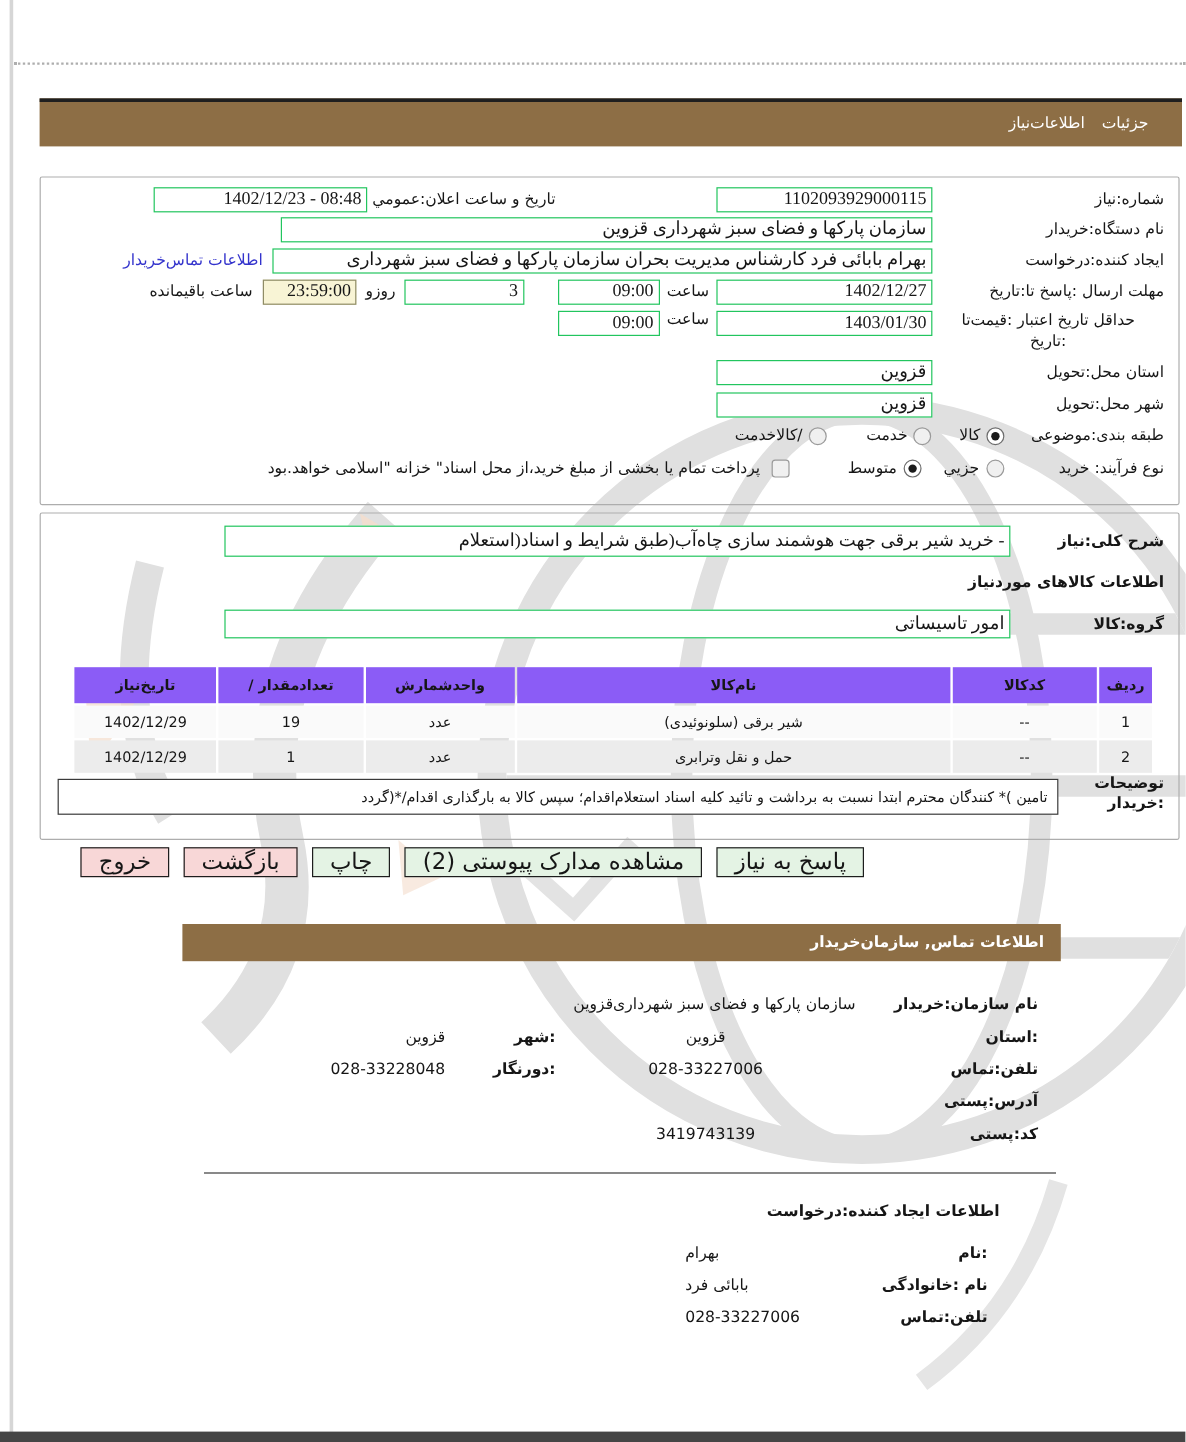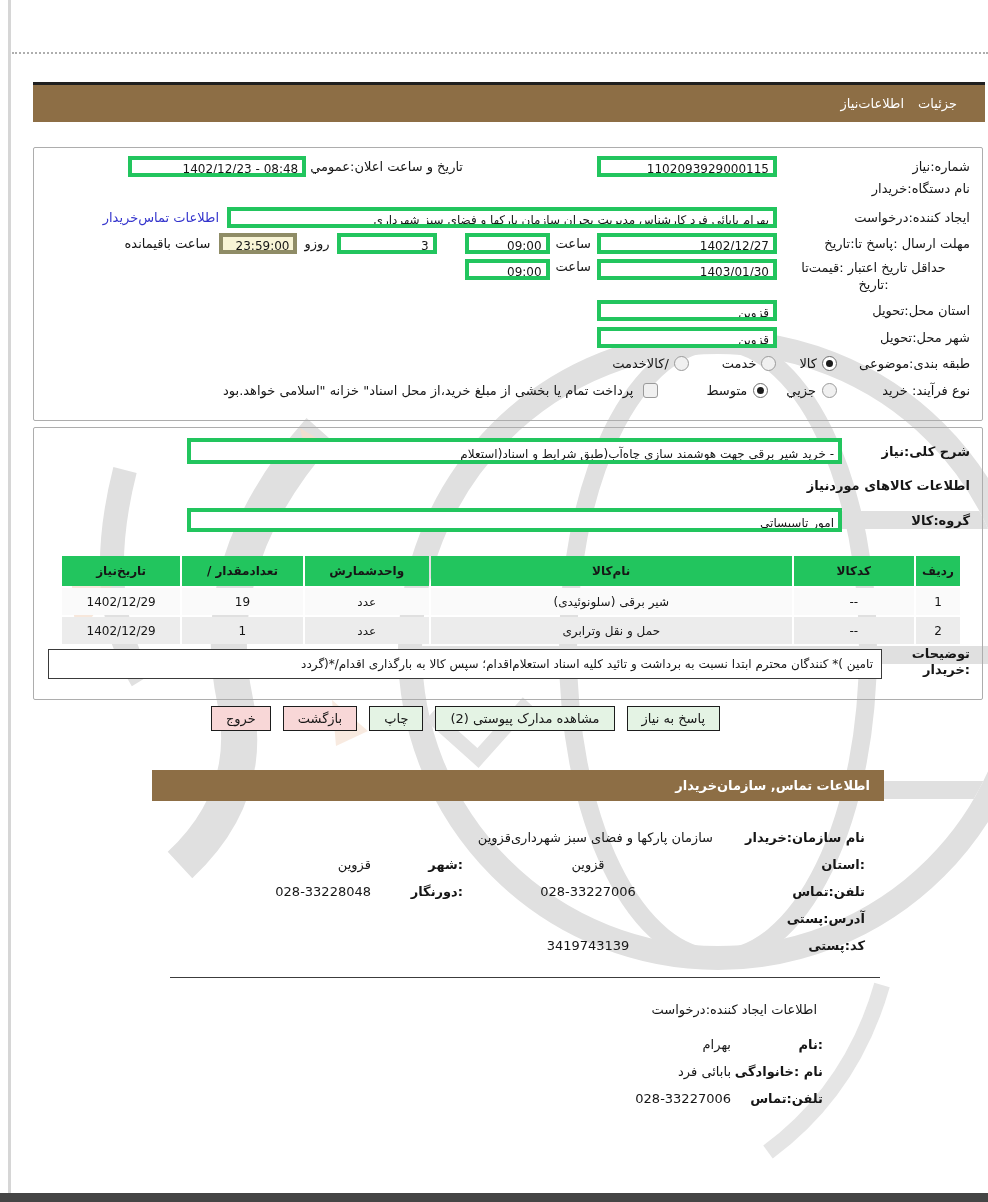--- a/index.html
+++ b/index.html
@@ -24,65 +24,65 @@
   .tab{cursor:default;white-space:nowrap;}
 
   .box{position:absolute;left:33px;width:950px;border:1px solid #adadad;border-radius:2px;box-sizing:border-box;background:transparent;}
   .box1{top:147px;height:274px;}
   .box2{top:427px;height:273px;}
 
   .frow{position:absolute;display:flex;direction:rtl;align-items:center;white-space:nowrap;font-size:13px;}
   .lbl{flex:none;}
   .b{font-weight:bold;}
   .inp{
-    flex:none;background:#ffffff;border:4px solid #22c55e;height:21px;line-height:19px;
-    padding:0 4px;box-sizing:border-box;overflow:hidden;font-size:12px;
+    flex:none;background:#ffffff;border:1px solid #22c55e;height:21px;line-height:19px;
+    padding:0 4px;box-sizing:border-box;overflow:hidden;font-size:15px;font-family:Liberation Serif, serif;
   }
   .ltr{direction:ltr;text-align:right;}
   .beige{background:#f8f4d5;border-color:#8f8c66;}
   .link{color:#3333cc;cursor:pointer;}
   .radio{width:13px;height:13px;border-radius:50%;border:1px solid #9a9a9a;background:#f0f0f0;
     display:inline-flex;align-items:center;justify-content:center;flex:none;}
   .radio.checked{background:#fff;border-color:#6d6d6d;}
   .radio .dot{width:7px;height:7px;border-radius:50%;background:transparent;}
   .radio.checked .dot{background:#1b1b1b;}
   .checkbox{width:13px;height:13px;border:1px solid #9a9a9a;border-radius:3px;background:#f0f0f0;flex:none;}
 
   table.items{border-collapse:separate;border-spacing:2px;width:902px;table-layout:fixed;font-size:12px;}
-  table.items th{background:#22c55e;font-weight:bold;height:28px;overflow:hidden;}
+  table.items th{background:#8b5cf6;font-weight:bold;height:28px;overflow:hidden;}
   table.items td{height:25px;text-align:center;overflow:hidden;}
   tr.r0 td{background:#fafafa;}
   tr.r1 td{background:#ececec;}
 
   .notesbox{
     position:absolute;background:#fff;border:1px solid #3a3a3a;height:30px;line-height:28px;
     box-sizing:border-box;padding:0 8px;font-size:12px;overflow:hidden;white-space:nowrap;
   }
 
   .btnrow{position:absolute;top:706px;right:268px;display:flex;direction:rtl;gap:12px;}
-  .btn{height:25px;line-height:23px;padding:0 14px;font-size:13px;border:1px solid #1d1d1d;
+  .btn{height:25px;line-height:23px;padding:0 14px;font-size:19px;border:1px solid #1d1d1d;
     box-sizing:border-box;white-space:nowrap;cursor:pointer;}
   .btn.green{background:#e4f3e4;}
   .btn.pink{background:#f8d7d7;}
 
   .sec-bar{
     position:absolute;left:152px;top:770px;width:732px;height:31px;box-sizing:border-box;
     background:#8d6e45;color:#fff;font-weight:bold;font-size:13px;
     display:flex;align-items:center;padding:0 14px;white-space:nowrap;
   }
   .c-row{position:absolute;right:123px;display:flex;direction:rtl;align-items:center;font-size:13px;white-space:nowrap;}
   .c-lbl{flex:none;width:152px;font-weight:bold;}
   .c-lbl2{flex:none;width:92px;font-weight:bold;}
   .c-val{flex:none;width:250px;text-align:right;}
   .c-val.center{text-align:center;}
   .divider{position:absolute;left:170px;top:977px;width:710px;border-top:1px solid #3c3c3c;}
-  .cr-head{position:absolute;right:171px;top:1002px;font-weight:normal;font-size:13px;}
+  .cr-head{position:absolute;right:155px;top:1002px;font-weight:bold;font-size:13px;}
   .cr-row{position:absolute;right:165px;display:flex;direction:rtl;align-items:center;font-size:13px;white-space:nowrap;}
   .cr-lbl{flex:none;width:92px;font-weight:bold;}
-  .cr-val{flex:none;width:160px;text-align:right;}
+  .cr-val{flex:none;width:160px;text-align:left;}
 </style>
 </head>
 <body>
 
 <svg class="wm" width="988" height="1202" viewBox="0 0 988 1202">
   <defs>
     <clipPath id="globeclip">
         <circle cx="718" cy="650" r="296"></circle>
       </clipPath>
   </defs>
@@ -117,20 +117,21 @@
 
   <div class="box box1">
     <div class="frow" style="top:8px;right:12px;">
       <span class="lbl" style="width:193px;">شماره:نیاز</span>
       <span class="inp ltr" style="width:180px;">1102093929000115</span>
       <span class="lbl" style="margin-right:134px;">تاریخ و ساعت اعلان:عمومي</span>
       <span class="inp ltr" style="width:178px;margin-right:4px;">1402/12/23 - 08:48</span>
     </div>
     <div class="frow" style="top:33px;right:12px;">
       <span class="lbl" style="width:193px;">نام دستگاه:خریدار</span>
+      <span class="inp" style="width:543px;">سازمان پارکها و فضای سبز شهرداری قزوین</span>
     </div>
     <div class="frow" style="top:59px;right:12px;">
       <span class="lbl" style="width:193px;">ایجاد کننده:درخواست</span>
       <span class="inp" style="width:550px;">بهرام بابائی فرد کارشناس مدیریت بحران سازمان پارکها و فضای سبز شهرداری</span>
       <span class="link" style="margin-right:8px;">اطلاعات تماس‌خریدار</span>
     </div>
     <div class="frow" style="top:85px;right:12px;">
       <span class="lbl" style="width:193px;">مهلت ارسال :پاسخ تا:تاریخ</span>
       <span class="inp ltr" style="width:180px;">1402/12/27</span>
       <span class="lbl" style="margin:0 6px;">ساعت</span>

